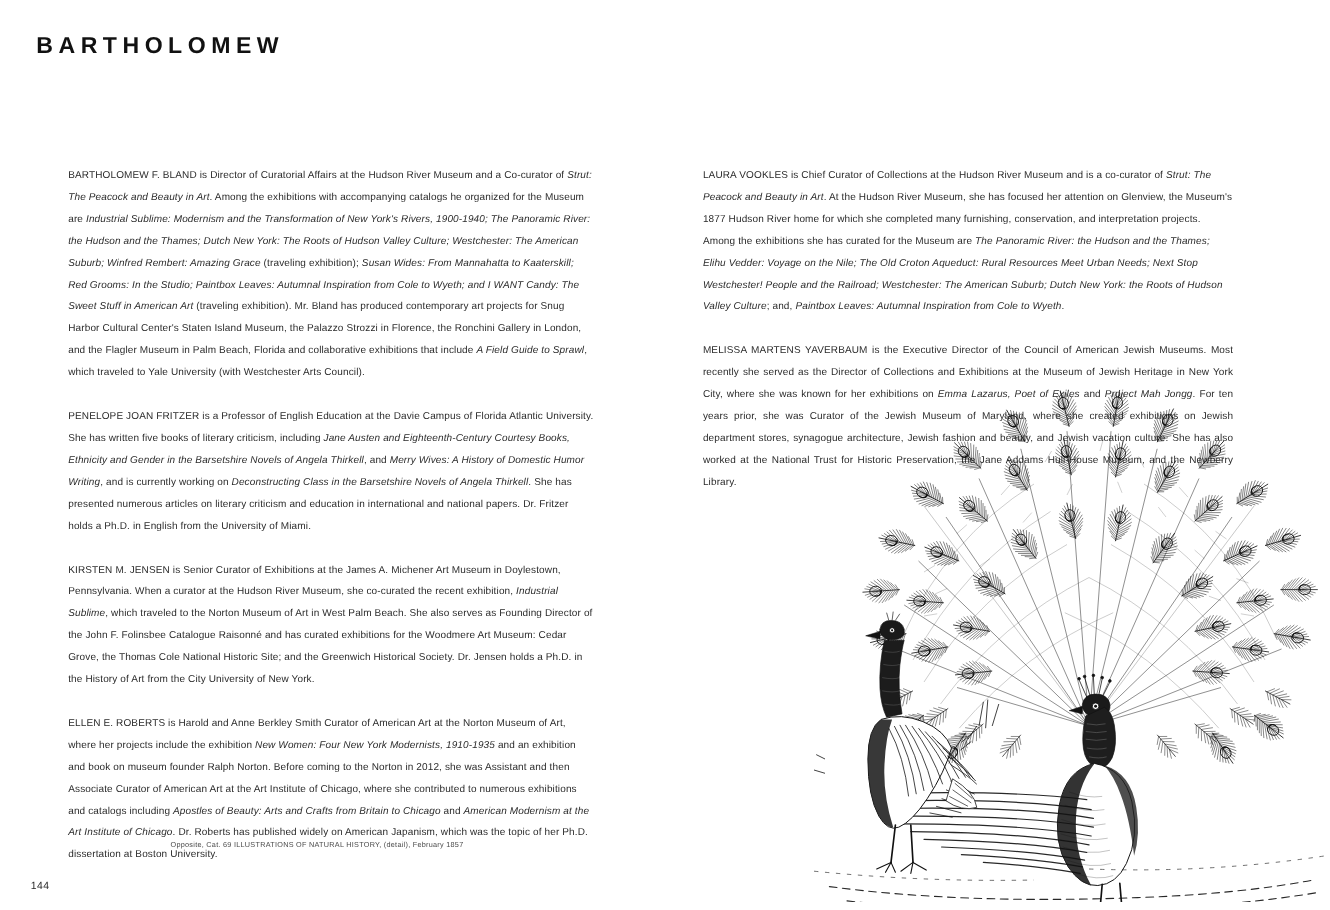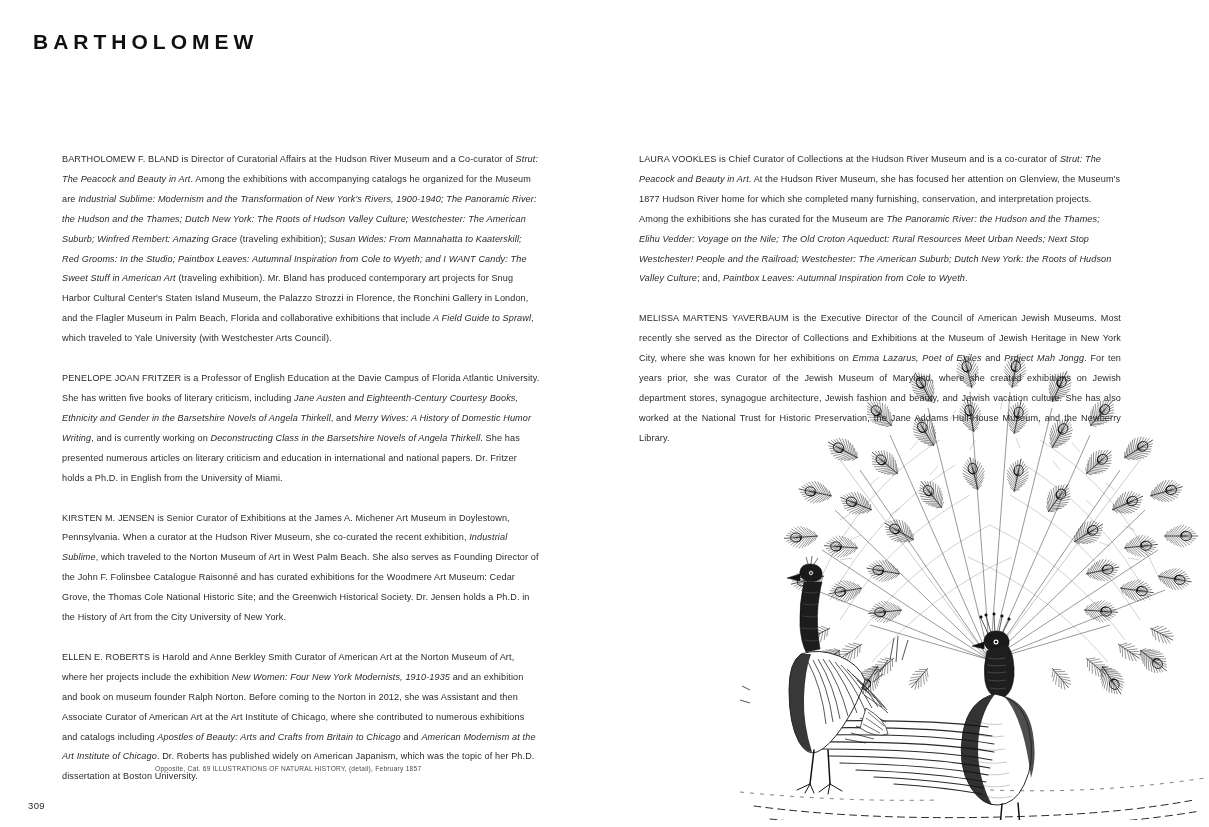--- a/index.html
+++ b/index.html
@@ -122,21 +122,21 @@
       <p class="bio"><span>ELLEN E. ROBERTS is Harold and Anne Berkley Smith Curator of American Art at the Norton Museum of Art, where her projects include the exhibition </span><i>New Women: Four New York Modernists, 1910-1935</i><span> and an exhibition and book on museum founder Ralph Norton. Before coming to the Norton in 2012, she was Assistant and then Associate Curator of American Art at the Art Institute of Chicago, where she contributed to numerous exhibitions and catalogs including </span><i>Apostles of Beauty: Arts and Crafts from Britain to Chicago</i><span> and </span><i>American Modernism at the Art Institute of Chicago</i><span>. Dr. Roberts has published widely on American Japanism, which was the topic of her Ph.D. dissertation at Boston University.</span></p>
     </div>
 
   <div class="col col-right" id="col-right">
       <p class="bio"><span>LAURA VOOKLES is Chief Curator of Collections at the Hudson River Museum and is a co-curator of </span><i>Strut: The Peacock and Beauty in Art</i><span>.  At the Hudson River Museum, she has focused her attention on Glenview, the Museum's 1877 Hudson River home for which she completed many furnishing, conservation, and interpretation projects. Among the exhibitions she has curated for the Museum are </span><i>The Panoramic River: the Hudson and the Thames; Elihu Vedder: Voyage on the Nile; The Old Croton Aqueduct: Rural Resources Meet Urban Needs; Next Stop Westchester! People and the Railroad; Westchester: The American Suburb; Dutch New York: the Roots of Hudson Valley Culture</i><span>; and, </span><i>Paintbox Leaves: Autumnal Inspiration from Cole to Wyeth</i><span>.</span></p>
       <p class="bio bio-wrap"><span class="shape"></span><span>MELISSA MARTENS YAVERBAUM is the Executive Director of the Council of American Jewish Museums. Most recently she served as the Director of Collections and Exhibitions at the Museum of Jewish Heritage in New York City, where she was known for her exhibitions on </span><i>Emma Lazarus, Poet of Exiles</i><span> and </span><i>Project Mah Jongg</i><span>. For ten years prior, she was Curator of the Jewish Museum of Maryland, where she created exhibitions on Jewish department stores, synagogue architecture, Jewish fashion and beauty, and Jewish vacation culture.  She has also worked at the National Trust for Historic Preservation, the Jane Addams Hull-House Museum, and the Newberry Library.</span></p>
     </div>
 
   <div class="caption">Opposite, Cat. 69 ILLUSTRATIONS OF NATURAL HISTORY, (detail), February 1857</div>
 
-  <div class="folio">309</div>
+  <div class="folio">144</div>
 
   <div class="illus">
     <svg viewBox="0 0 470 500" xmlns="http://www.w3.org/2000/svg" aria-hidden="true">
       <defs>
         <g id="eyefeather">
 
           <path d="M0 0 L0 -34" stroke="#111" stroke-width="0.7" fill="none"></path>
 
           <g stroke="#111" stroke-width="0.45" fill="none" opacity="0.95">
             <path d="M0 -2 L-7 -8"></path>

